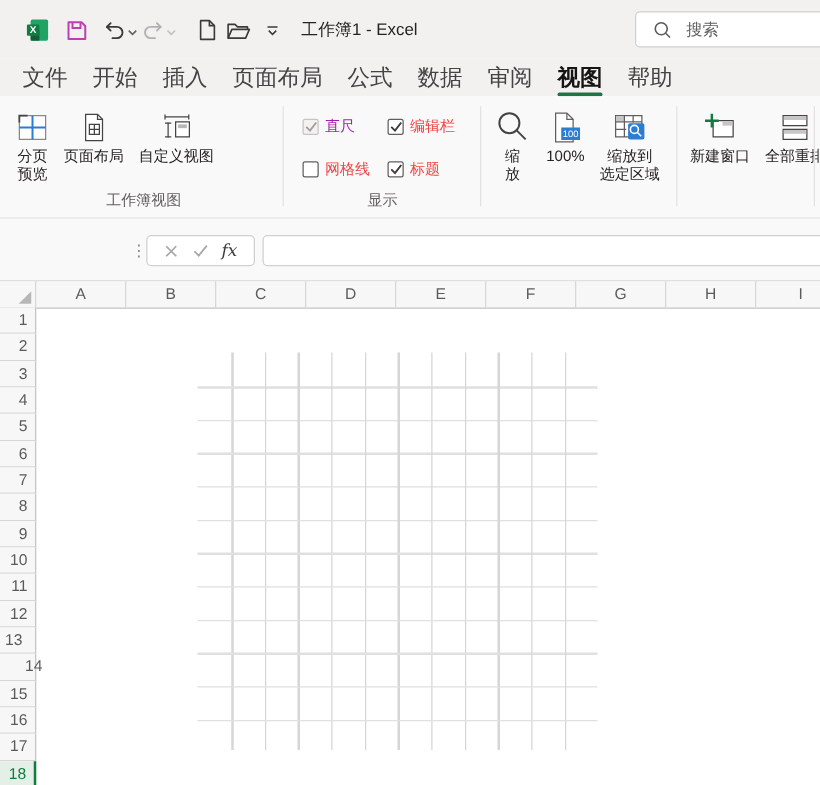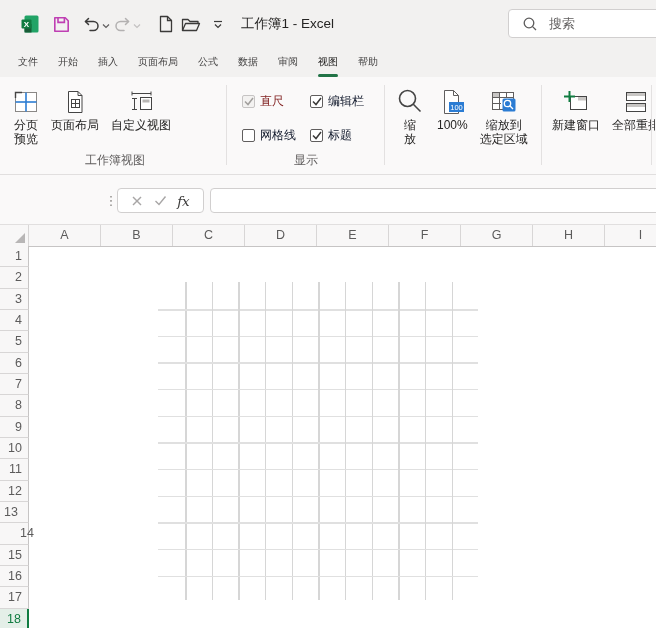--- a/index.html
+++ b/index.html
@@ -14,41 +14,41 @@
   .apptitle{position:absolute;left:241px;top:0;height:47px;line-height:47px;font-size:13.5px;color:#252423;}
   .searchbox{position:absolute;left:508px;top:9px;width:160px;height:29px;background:#fff;
              border:1px solid #D1CFCF;border-radius:4px;box-sizing:border-box;
              display:flex;align-items:center;}
   .searchbox .sicon{margin-left:13px;display:flex;}
   .searchtext{margin-left:11px;font-size:13px;color:#605E5E;}
 
   
   .tabsrow{position:absolute;left:0;top:47px;width:656px;height:30px;background:#F2F1F0;
            display:flex;align-items:stretch;padding-left:18px;gap:20px;box-sizing:border-box;}
-  .tab{position:relative;display:flex;align-items:center;font-size:10px;color:#444343;cursor:default;white-space:nowrap;}
-  .tab.active{color:#161514;font-weight:400;}
+  .tab{position:relative;display:flex;align-items:center;font-size:18px;color:#444343;cursor:default;white-space:nowrap;}
+  .tab.active{color:#161514;font-weight:700;}
   .tab.active::after{content:"";position:absolute;left:0;right:0;bottom:0;height:3px;border-radius:2px;background:#217346;}
 
   
   .ribbon{position:absolute;left:0;top:77px;width:656px;height:98px;background:#FAF9F9;
           border-bottom:1px solid #E1DFDF;box-sizing:border-box;}
   .rgroup{position:absolute;top:0;height:97px;}
   .gsep{position:absolute;top:8px;height:80px;width:1px;background:#E3E1E1;}
   .glabel{position:absolute;left:0;right:0;bottom:5px;text-align:center;font-size:12px;color:#605E5E;white-space:nowrap;}
   .btnrow{display:flex;align-items:stretch;gap:2px;margin-top:6px;height:70px;}
   .rbtn{display:flex;flex-direction:column;align-items:center;padding:2px 4px;border:1px solid transparent;
         border-radius:4px;box-sizing:border-box;cursor:default;}
   .rbtn.selected{background:#E4E2E2;border-color:#A9A7A7;}
   .ricon{height:32px;display:flex;align-items:center;justify-content:center;}
   .rlabel{font-size:12px;line-height:14px;color:#252423;text-align:center;white-space:nowrap;}
   .cbgrid{display:grid;grid-template-columns:60px auto;column-gap:8px;row-gap:17px;margin:16px 0 0 10px;}
-  .cb{display:flex;align-items:center;gap:5px;font-size:12px;color:#0f172a;white-space:nowrap;cursor:default;}
+  .cb{display:flex;align-items:center;gap:5px;font-size:12px;color:#ef4444;white-space:nowrap;cursor:default;}
   .cb .box{width:13px;height:13px;border:1px solid #605E5E;border-radius:2px;background:#fff;box-sizing:border-box;
            display:flex;align-items:center;justify-content:center;}
-  .cb.disabled{color:#7f1d1d;}
+  .cb.disabled{color:#a21caf;}
   .cb.disabled .box{border-color:#C6C4C4;background:#F3F2F1;}
 
   
   .fbar{position:absolute;left:0;top:175px;width:656px;height:49px;background:#FAF9F9;}
   .namebox{position:absolute;left:8px;top:13px;width:95px;height:25px;background:#fff;border:1px solid #D1CFCF;
            border-radius:4px;box-sizing:border-box;display:flex;align-items:center;}
   .namebox .nbtext{margin-left:10px;font-size:13px;color:#252423;flex:1;}
   .namebox .nbchev{margin-right:8px;display:flex;}
   .fdots{position:absolute;left:106px;top:13px;width:10px;height:25px;display:flex;align-items:center;justify-content:center;
          color:#8A8886;font-size:13px;}

